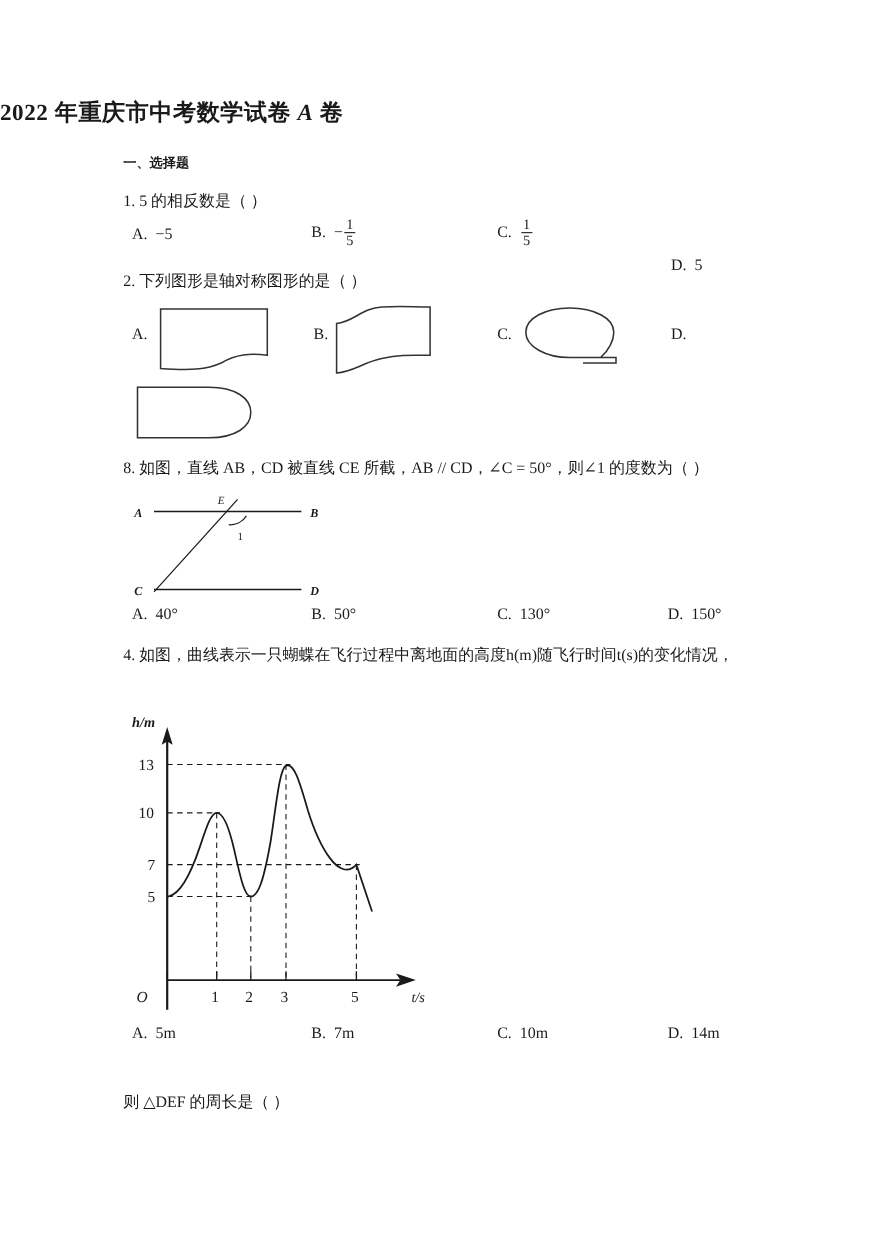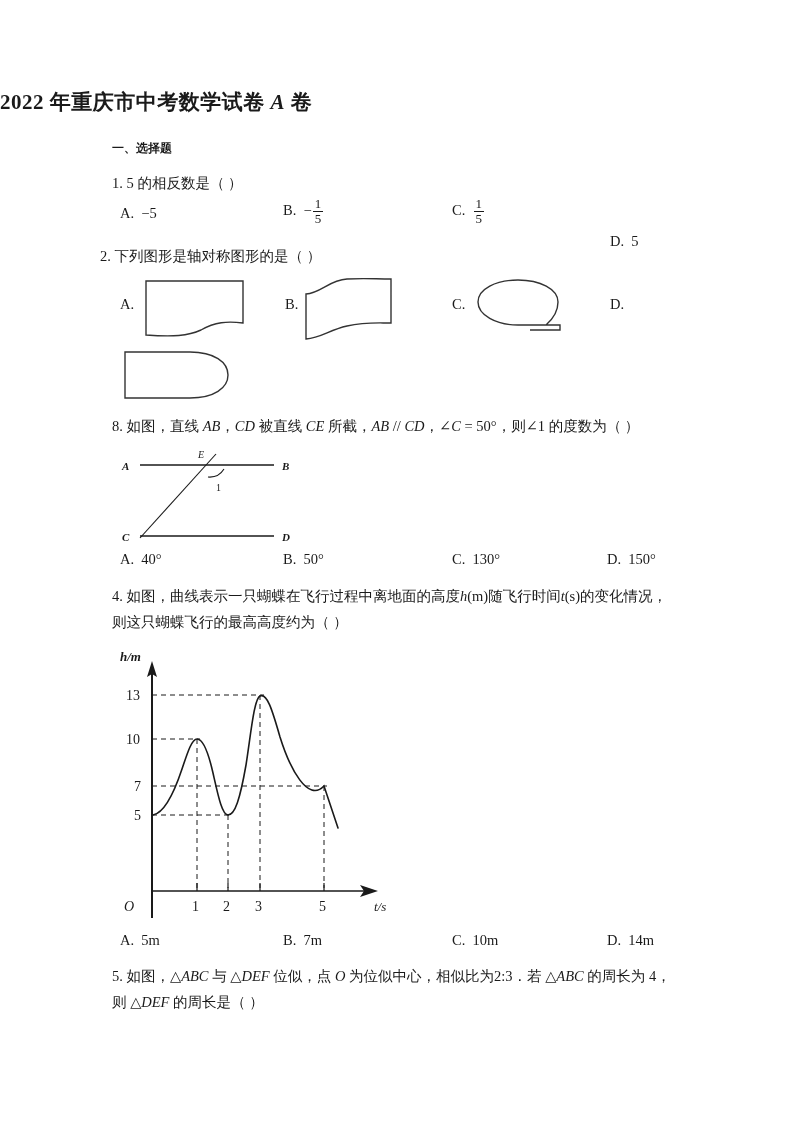--- a/index.html
+++ b/index.html
@@ -36,21 +36,21 @@
     top: 140px;
     font-size: 12px;
     font-weight: bold;
   }
   .qtext {
     position: absolute;
     font-size: 14.5px;
     line-height: 26px;
     white-space: nowrap;
   }
-  .ital { font-style: italic; }
+  .ital { }
   .opt {
     position: absolute;
     font-size: 14.5px;
     white-space: nowrap;
   }
   .frac {
     display: inline-block;
     vertical-align: middle;
     text-align: center;
     font-size: 13px;
@@ -67,21 +67,21 @@
   .fig { position: absolute; }
 
   
   #q1-text { left: 112px; top: 170px; }
   #q1-a { left: 120px; top: 205px; }
   #q1-b { left: 283px; top: 198px; }
   #q1-c { left: 452px; top: 198px; }
   #q1-d { left: 610px; top: 205px; margin-top: 28px; }
 
   
-  #q2-text { left: 100px; top: 243px; }
+  #q2-text { left: 112px; top: 243px; }
   #q2-a-label { left: 120px; top: 296px; }
   #q2-b-label { left: 285px; top: 296px; }
   #q2-c-label { left: 452px; top: 296px; }
   #q2-d-label { left: 610px; top: 296px; }
   #q2-fig-a { left: 143px; top: 278px; }
   #q2-fig-b { left: 303px; top: 276px; }
   #q2-fig-c { left: 470px; top: 277px; }
   #q2-fig-d { left: 122px; top: 348px; }
 
   
@@ -216,21 +216,20 @@
     <span>130°</span>
   </div>
   <div class="opt" id="q3-d">
     <span>D.</span>&nbsp;
     <span>150°</span>
   </div>
 
   <div class="qtext" id="q4-text-1">
     <span>4. 如图，曲线表示一只蝴蝶在飞行过程中离地面的高度</span><span class="ital">h</span><span>(m)</span><span>随飞行时间</span><span class="ital">t</span><span>(s)</span><span>的变化情况，</span>
   </div>
-  <div class="qtext" id="q4-text-2">则这只蝴蝶飞行的最高高度约为（      ）</div>
 
   <div class="fig" id="q4-fig">
     <svg width="300" height="280" viewBox="0 0 300 280">
 
       <line x1="40" y1="275" x2="40" y2="30" stroke="#1a1a1a" stroke-width="2"></line>
       <polygon points="40,18 35,34 40,31 45,34" fill="#1a1a1a"></polygon>
 
       <line x1="40" y1="248" x2="252" y2="248" stroke="#1a1a1a" stroke-width="1.6"></line>
       <polygon points="266,248 248,242 252,248 248,254" fill="#1a1a1a"></polygon>
 
@@ -289,20 +288,17 @@
   </div>
   <div class="opt" id="q4-c">
     <span>C.</span>&nbsp;
     <span>10m</span>
   </div>
   <div class="opt" id="q4-d">
     <span>D.</span>&nbsp;
     <span>14m</span>
   </div>
 
-  <div class="qtext" id="q5-text-1">
-    <span>5. 如图，</span><span class="ital">△ABC</span><span> 与 </span><span class="ital">△DEF</span><span> 位似，点 </span><span class="ital">O</span><span> 为位似中心，相似比为2:3．若 </span><span class="ital">△ABC</span><span> 的周长为 4，</span>
-  </div>
   <div class="qtext" id="q5-text-2">
     <span>则 </span><span class="ital">△DEF</span><span> 的周长是（      ）</span>
   </div>
 
 </div>
 
 </body></html>

